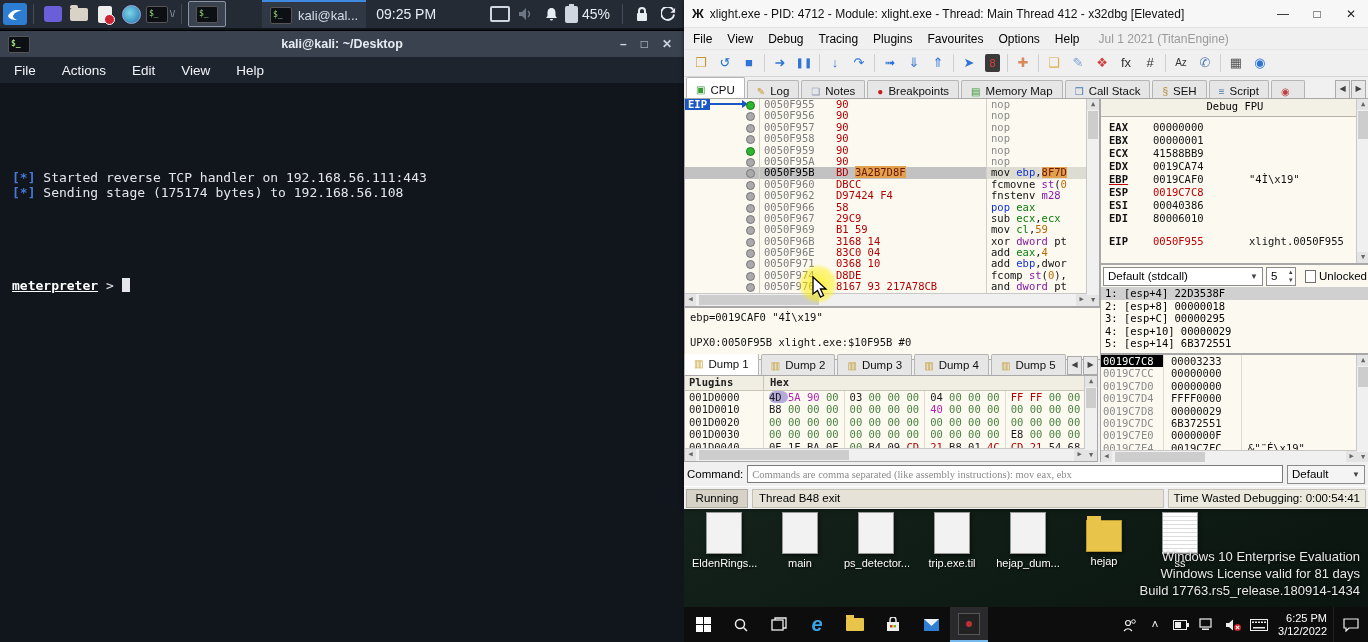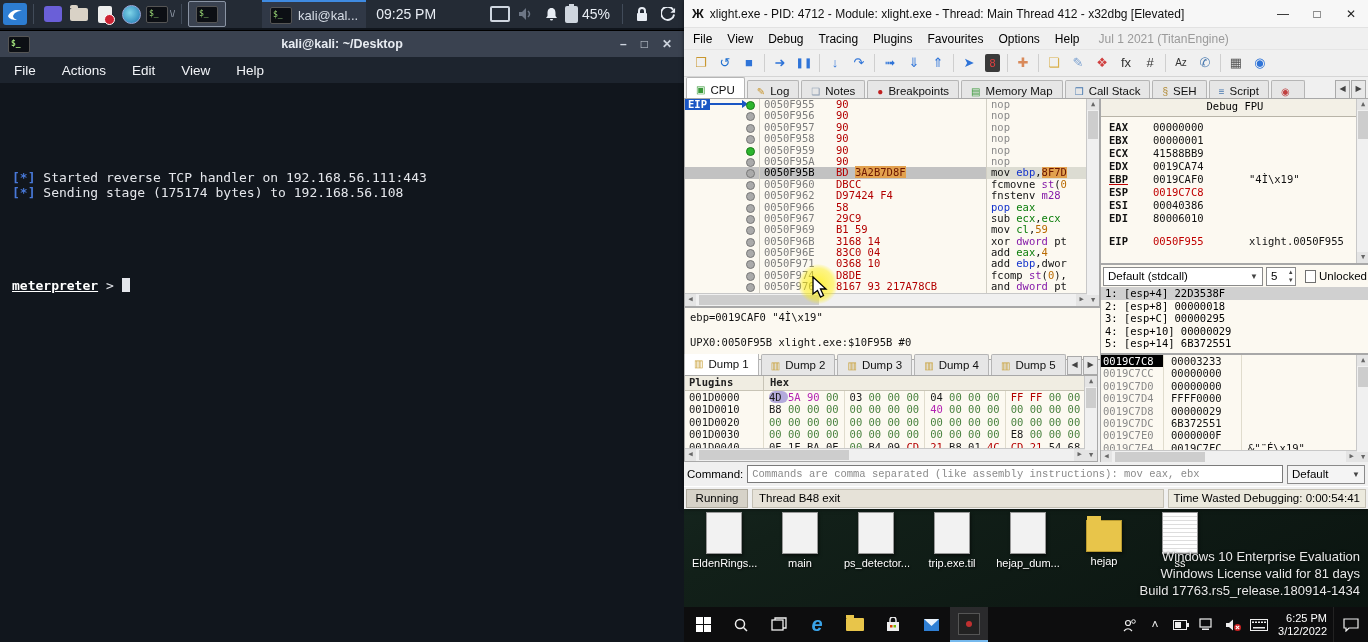--- a/index.html
+++ b/index.html
@@ -132,21 +132,21 @@
   #stackp{left:416px;top:354px;width:268px;height:108px;font-size:10.5px;line-height:12.4px;}
   .strow{display:flex;height:12.4px;white-space:pre;}
   .st-addr{width:60px;flex:0 0 auto;color:#8a8a8a;padding-left:2px;}
   .st-addr.sel{background:#000;color:#fff;}
   .st-val{width:70px;flex:0 0 auto;color:#111;padding-left:7px;border-left:1px solid #e0dccd;}
   .st-com{flex:1;color:#111;padding-left:6px;border-left:1px solid #e0dccd;}
 
   
   #cmdbar{position:absolute;left:0;top:462px;width:684px;height:24px;background:#f0f0f0;display:flex;align-items:center;padding:0 3px;box-sizing:border-box;gap:4px;}
   #cmdbar label{font-size:11.5px;color:#000;flex:0 0 auto;}
-  #cmdinput{flex:1;height:16px;border:1px solid #7a7a7a;background:#fff;font-family:Liberation Mono, monospace;font-size:10.5px;color:#8a8a8a;padding:0 4px;}
+  #cmdinput{flex:1;height:16px;border:1px solid #7a7a7a;background:#fff;font-family:Liberation Serif, serif;font-size:10.5px;color:#8a8a8a;padding:0 4px;}
   #cmdinput::placeholder{color:#8a8a8a;}
   .cmddrop{flex:0 0 68px;height:17px;border:1px solid #8a8a8a;background:#f4f4f4;display:flex;align-items:center;justify-content:space-between;padding:0 4px;font-size:11.5px;}
   #statusbar{position:absolute;left:0;top:486px;width:684px;height:23px;background:#f0f0f0;border-top:1px solid #fff;display:flex;align-items:center;font-size:11.5px;color:#000;gap:4px;padding:0 2px;box-sizing:border-box;}
   .st-run{flex:0 0 60px;height:17px;background:#d6d2c8;border:1px solid #b0aca0;text-align:center;line-height:17px;}
   .st-msg{flex:1;height:17px;background:#e6e2d8;border:1px solid #c4c0b4;line-height:17px;padding-left:6px;}
   .st-time{flex:0 0 auto;height:17px;border:1px solid #c4c0b4;line-height:17px;padding:0 5px;background:#eceade;}
 
   
   .dicon{position:absolute;width:64px;text-align:center;color:#fff;font-size:11px;text-shadow:1px 1px 2px #000;}
   .dicon .img{width:34px;height:40px;background:#f2f2f2;margin:0 auto 3px auto;border:1px solid #999;box-shadow:1px 2px 3px rgba(0,0,0,.5);}

